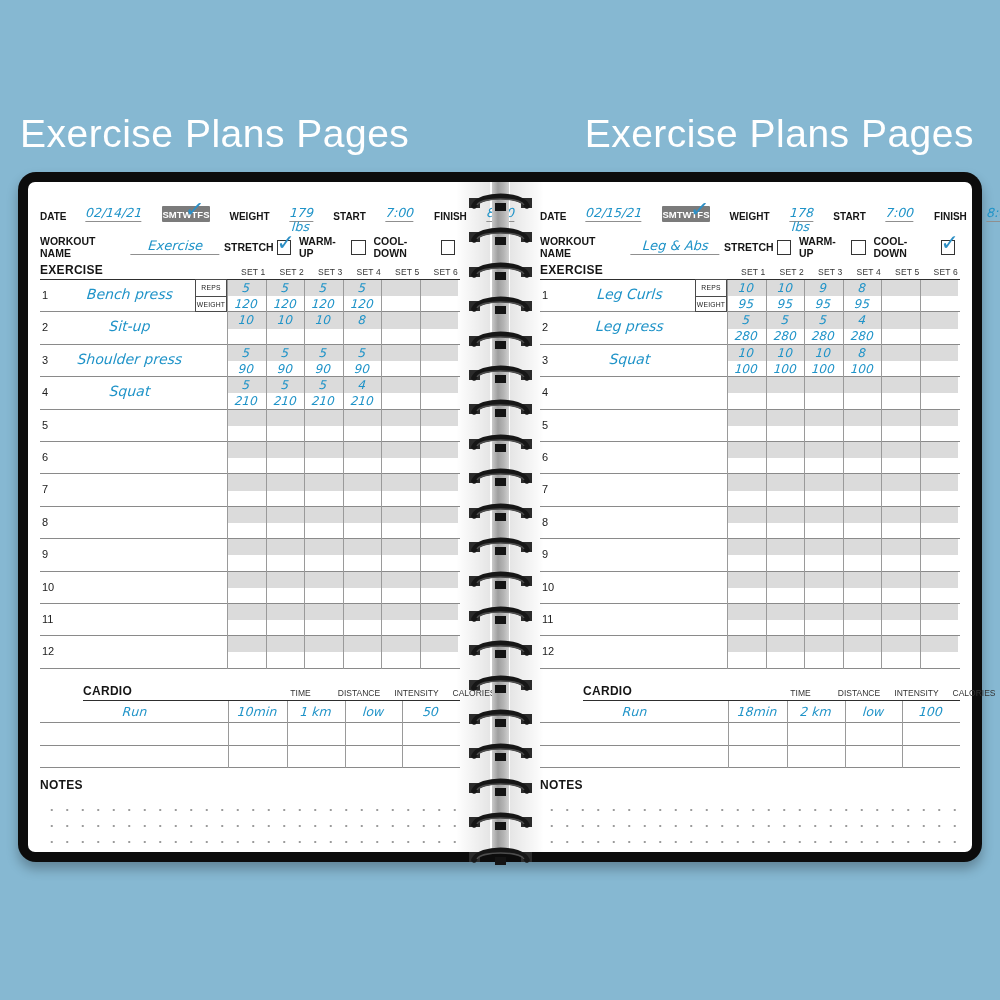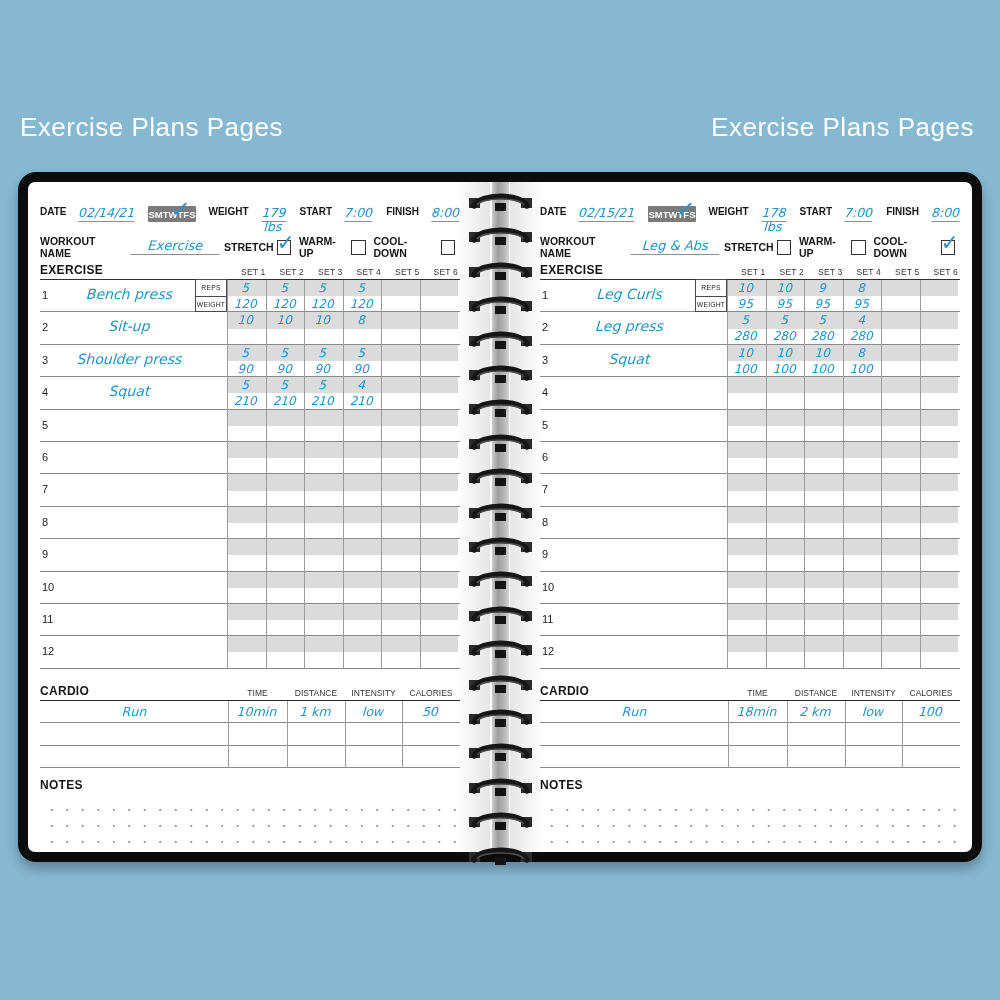--- a/index.html
+++ b/index.html
@@ -1,20 +1,20 @@
 <!DOCTYPE html>
 <html><head>
 <meta charset="utf-8">
 <style>
   html,body{margin:0;padding:0;background:#86b8d2;}
   .stage{position:relative;width:1000px;height:1000px;background:#86b8d2;overflow:hidden;
          font-family:"Liberation Sans","DejaVu Sans",sans-serif;}
 
   
-  .banner-title{position:absolute;top:112px;color:#ffffff;font-size:26px;letter-spacing:.5px;}
+  .banner-title{position:absolute;top:112px;color:#ffffff;font-size:39px;letter-spacing:.5px;}
   .banner-title.left{left:20px;}
   .banner-title.right{right:26px;}
 
   
   .notebook{position:absolute;left:18px;top:172px;width:964px;height:690px;
             background:#0c0c0c;border-radius:18px;box-shadow:0 7px 12px rgba(0,0,0,.28);}
   .pages{position:absolute;left:10px;top:10px;right:10px;bottom:10px;background:#ffffff;border-radius:7px;}
   .page-curve{position:absolute;top:0;bottom:0;width:34px;pointer-events:none;}
   .page-curve.lft{left:428px;background:linear-gradient(to right,rgba(0,0,0,0),rgba(0,0,0,.10));}
   .page-curve.rgt{left:482px;background:linear-gradient(to left,rgba(0,0,0,0),rgba(0,0,0,.10));}
@@ -26,21 +26,21 @@
   .coil{position:absolute;left:441px;width:63px;height:22px;}
 
   
   .page{position:absolute;top:0;width:420px;height:670px;font-size:11px;color:#111;}
   .page.pleft{left:12px;}
   .page.pright{left:512px;}
 
   .hw{font-family:"DejaVu Sans",sans-serif;font-style:italic;color:#1f93c8;display:inline-block;transform:skewX(-5deg);}
   .lbl{font-weight:bold;color:#151515;}
 
-  .hdr1{position:absolute;left:0;top:24px;width:420px;display:flex;gap:13px;}
+  .hdr1{position:absolute;left:0;top:24px;width:420px;display:flex;align-items:flex-end;gap:20px;}
   .hdr1 .lbl{font-size:10px;}
   .fld{border-bottom:1.6px solid #8f8f8f;text-align:center;font-size:12.5px;line-height:14px;height:15px;}
   .fld.date-f{width:56px;}
   .fld.weight-f{width:44px;}
   .fld.time-f{width:38px;}
 
   .daybox{position:relative;display:flex;width:80px;height:16px;background:#7b7b7b;align-items:center;justify-content:space-around;border-radius:1px;}
   .day{position:relative;color:#fff;font-weight:bold;font-size:9.5px;}
   .daycheck{position:absolute;left:-7px;top:-13px;color:#2d8fc5;font-size:23px;font-weight:bold;transform:rotate(6deg);}
 
@@ -64,21 +64,21 @@
   .vline{position:absolute;top:0;bottom:0;width:1px;background:#9a9a9a;}
   .lblbox{position:absolute;left:155px;top:-1px;width:32px;height:33px;background:#fff;border:1px solid #4a4a4a;box-sizing:border-box;z-index:2;}
   .lblcell{height:15.6px;line-height:15.6px;text-align:center;font-size:6.8px;color:#222;letter-spacing:.2px;}
   .lblcell:first-child{border-bottom:1px solid #4a4a4a;}
   .cellval{position:absolute;width:38.5px;text-align:center;font-size:12px;font-weight:500;z-index:3;}
   .cellval.top{top:1px;}
   .cellval.bot{top:17px;}
 
   
   .cdsec{position:absolute;left:0;top:502px;width:420px;}
-  .cdhead{position:relative;height:16px;border-bottom:1.6px solid #2e2e2e;}
+  .cdhead{position:relative;height:16px;border-bottom:1.6px solid #2e2e2e;margin-left:43px;}
   .cdhead .lbl{position:absolute;left:0;bottom:2px;font-size:12px;letter-spacing:.3px;}
   .cdcol{position:absolute;bottom:2px;text-align:center;font-size:8.5px;color:#333;}
   .cdrows{position:relative;height:67.2px;}
   .cdrow{position:relative;height:22.4px;border-bottom:1px solid #8a8a8a;box-sizing:border-box;}
   .cdval{position:absolute;top:3px;text-align:center;font-size:12.5px;}
   .cdvline{position:absolute;top:0;bottom:0;width:1px;background:#9a9a9a;}
 
   
   .ntsec{position:absolute;left:0;top:596px;width:420px;}
   .ntsec .lbl{font-size:12px;letter-spacing:.3px;}

